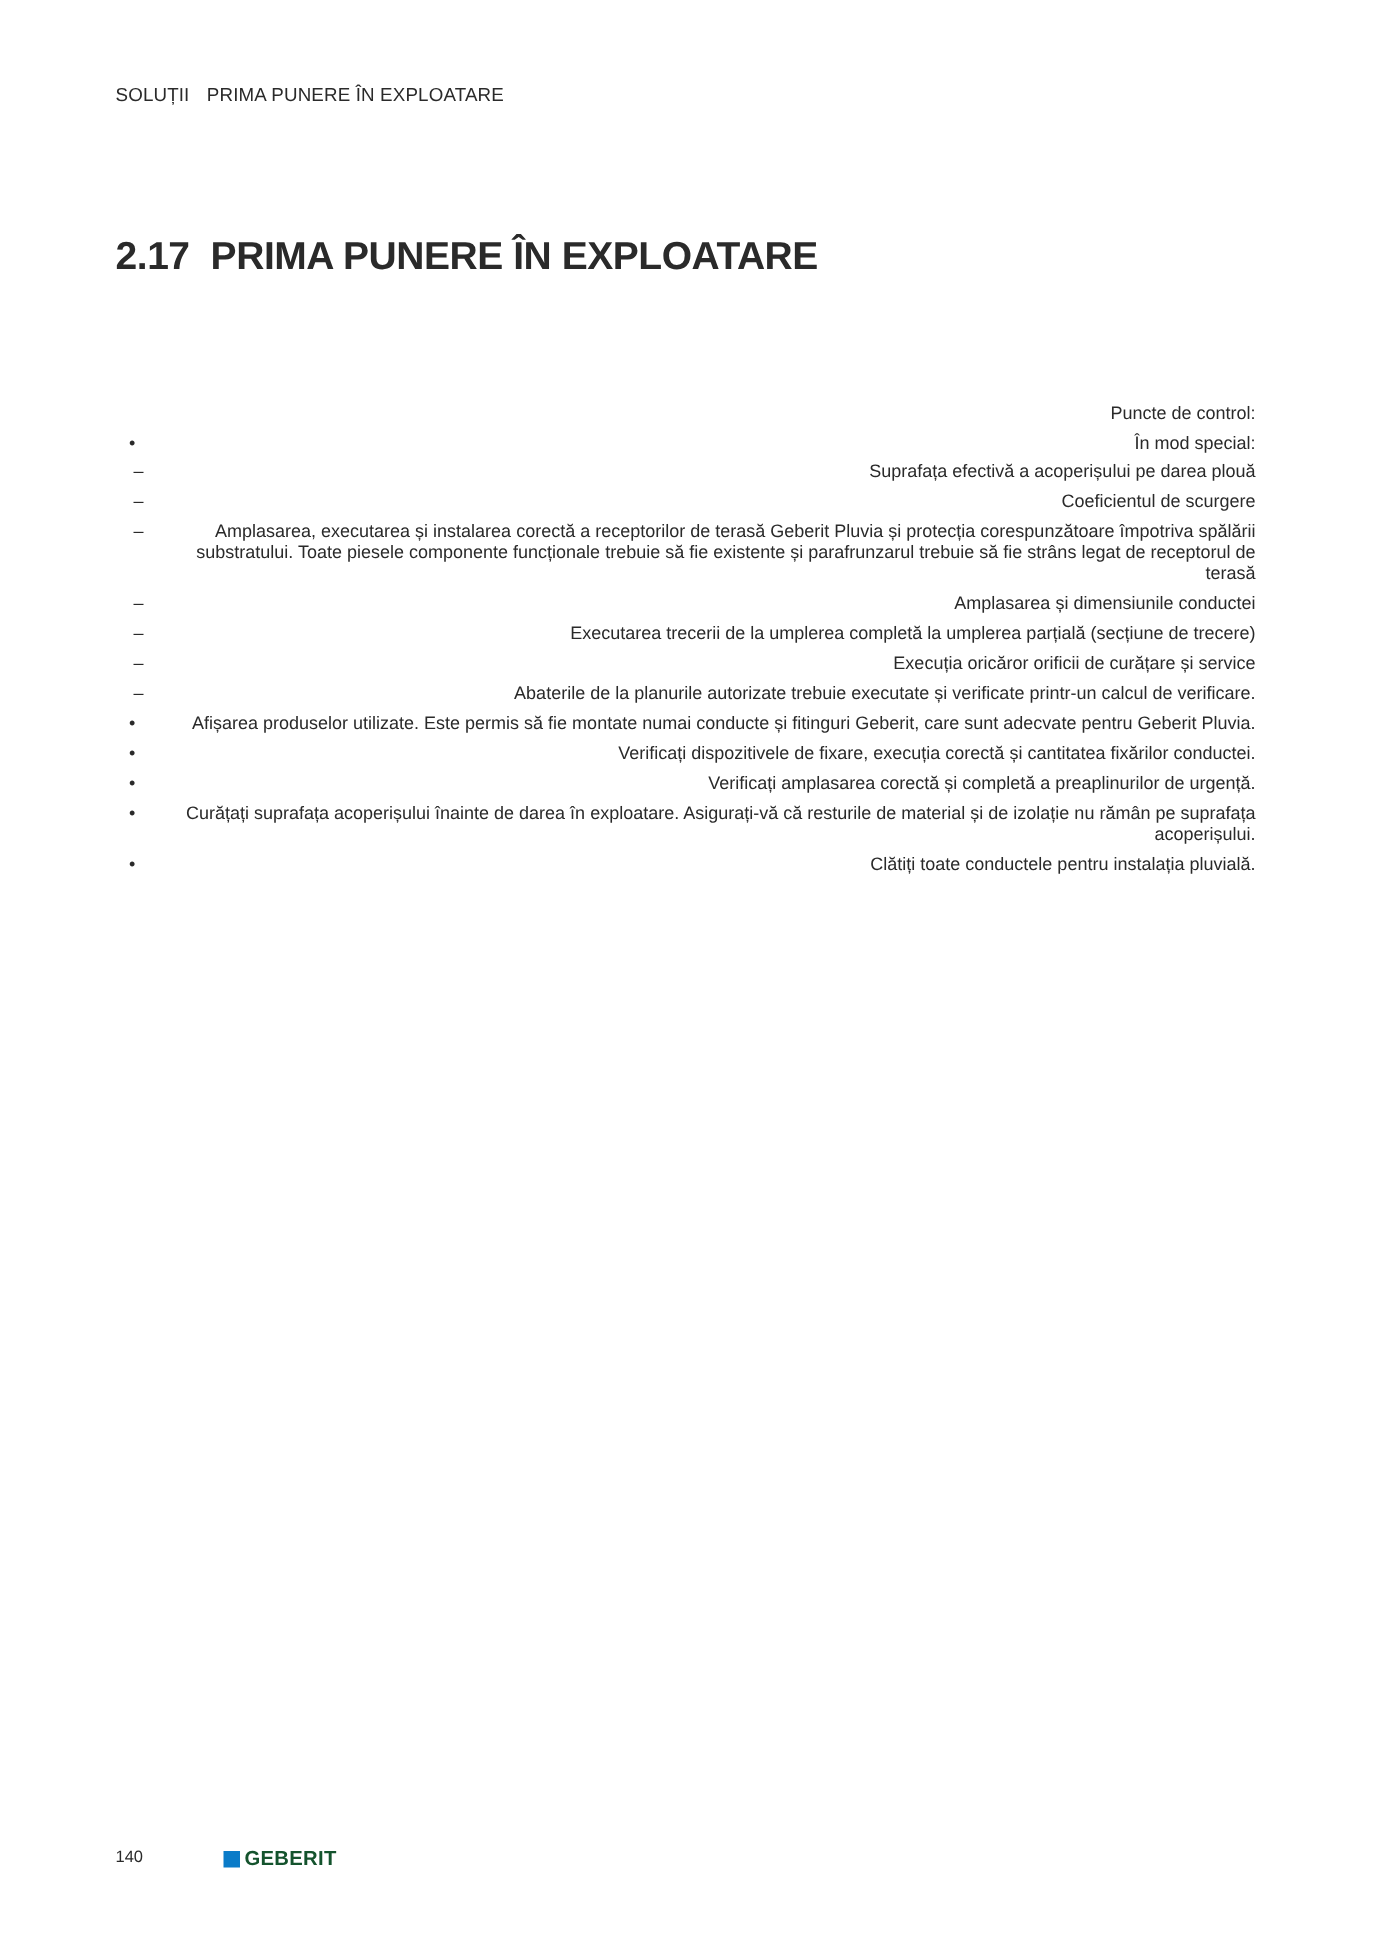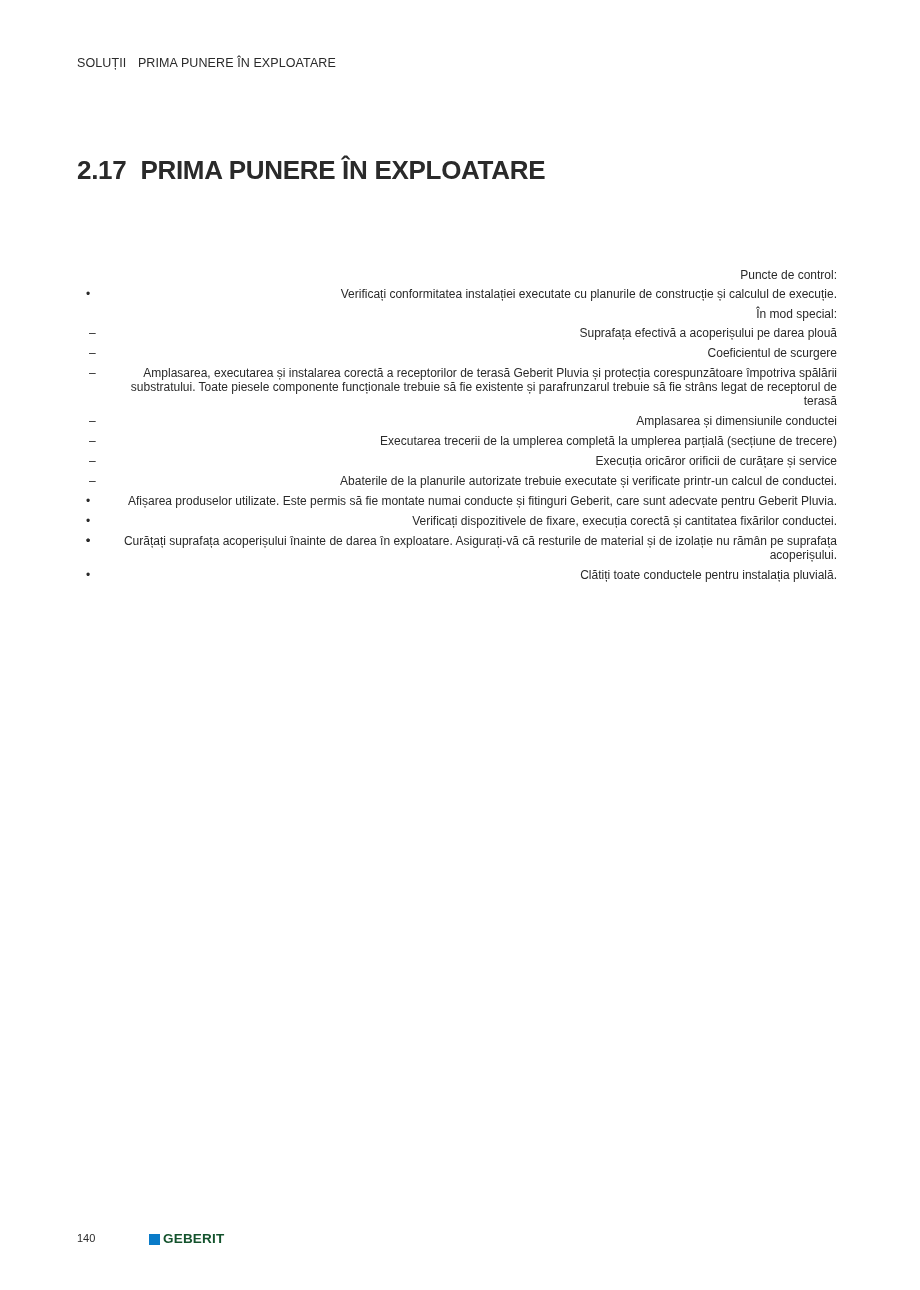--- a/index.html
+++ b/index.html
@@ -52,35 +52,34 @@
 
 <h1 class="page-title">
   <span class="num">2.17</span><span>PRIMA PUNERE ÎN EXPLOATARE</span>
 </h1>
 
 <div class="content">
   <p class="intro">Puncte de control:</p>
   <ul class="bullets">
     <li>
       <span class="mark">•</span>
-      <span>Verificați conformitatea instalației executate cu planurile de construcție și calculul de execuție.</span>
       <div class="sub-intro">În mod special:</div>
       <ul class="dashes">
         <li><span class="mark">–</span><span>Suprafața efectivă a acoperișului pe darea plouă</span></li>
         <li><span class="mark">–</span><span>Coeficientul de scurgere</span></li>
         <li><span class="mark">–</span><span>Amplasarea, executarea și instalarea corectă a receptorilor de terasă Geberit Pluvia și protecția corespunzătoare împotriva spălării substratului. Toate piesele componente funcționale trebuie să fie existente și parafrunzarul trebuie să fie strâns legat de receptorul de terasă</span></li>
         <li><span class="mark">–</span><span>Amplasarea și dimensiunile conductei</span></li>
         <li><span class="mark">–</span><span>Executarea trecerii de la umplerea completă la umplerea parțială (secțiune de trecere)</span></li>
         <li><span class="mark">–</span><span>Execuția oricăror orificii de curățare și service</span></li>
-        <li><span class="mark">–</span><span>Abaterile de la planurile autorizate trebuie executate și verificate printr-un calcul de conductei.</span></li>
+        <li><span class="mark">–</span><span>Abaterile de la planurile autorizate trebuie executate și verificate printr-un calcul de verificare.</span></li>
       </ul>
     </li>
     <li><span class="mark">•</span><span>Afișarea produselor utilizate. Este permis să fie montate numai conducte și fitinguri Geberit, care sunt adecvate pentru Geberit Pluvia.</span></li>
     <li><span class="mark">•</span><span>Verificați dispozitivele de fixare, execuția corectă și cantitatea fixărilor conductei.</span></li>
-    <li><span class="mark">•</span></li>
+    <li><span class="mark">•</span><span>Verificați amplasarea corectă și completă a preaplinurilor de urgență.</span></li>
     <li><span class="mark">•</span><span>Curățați suprafața acoperișului înainte de darea în exploatare. Asigurați-vă că resturile de material și de izolație nu rămân pe suprafața acoperișului.</span></li>
     <li><span class="mark">•</span><span>Clătiți toate conductele pentru instalația pluvială.</span></li>
   </ul>
 </div>
 
 <div class="footer-page">140</div>
 <div class="logo">
   <span class="square"></span>
   <span class="word">GEBERIT</span>
 </div>

